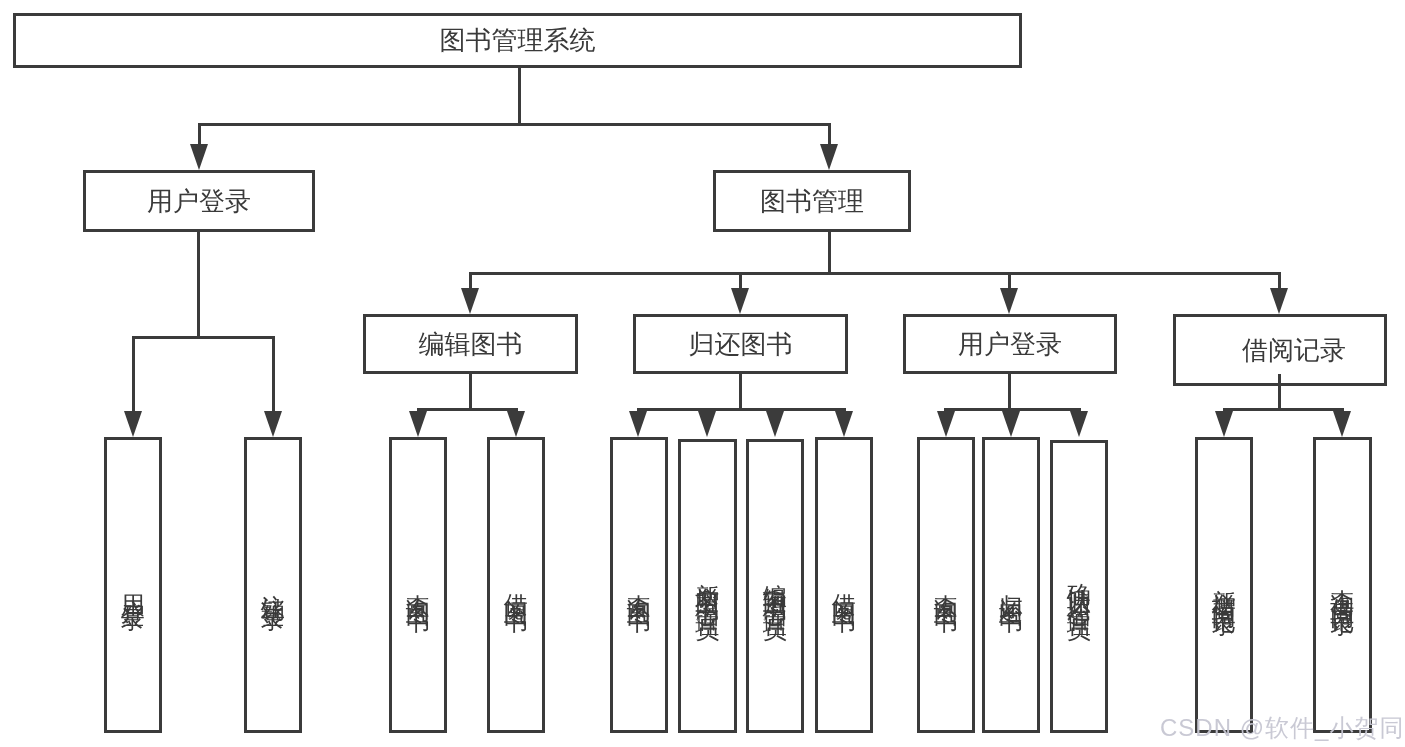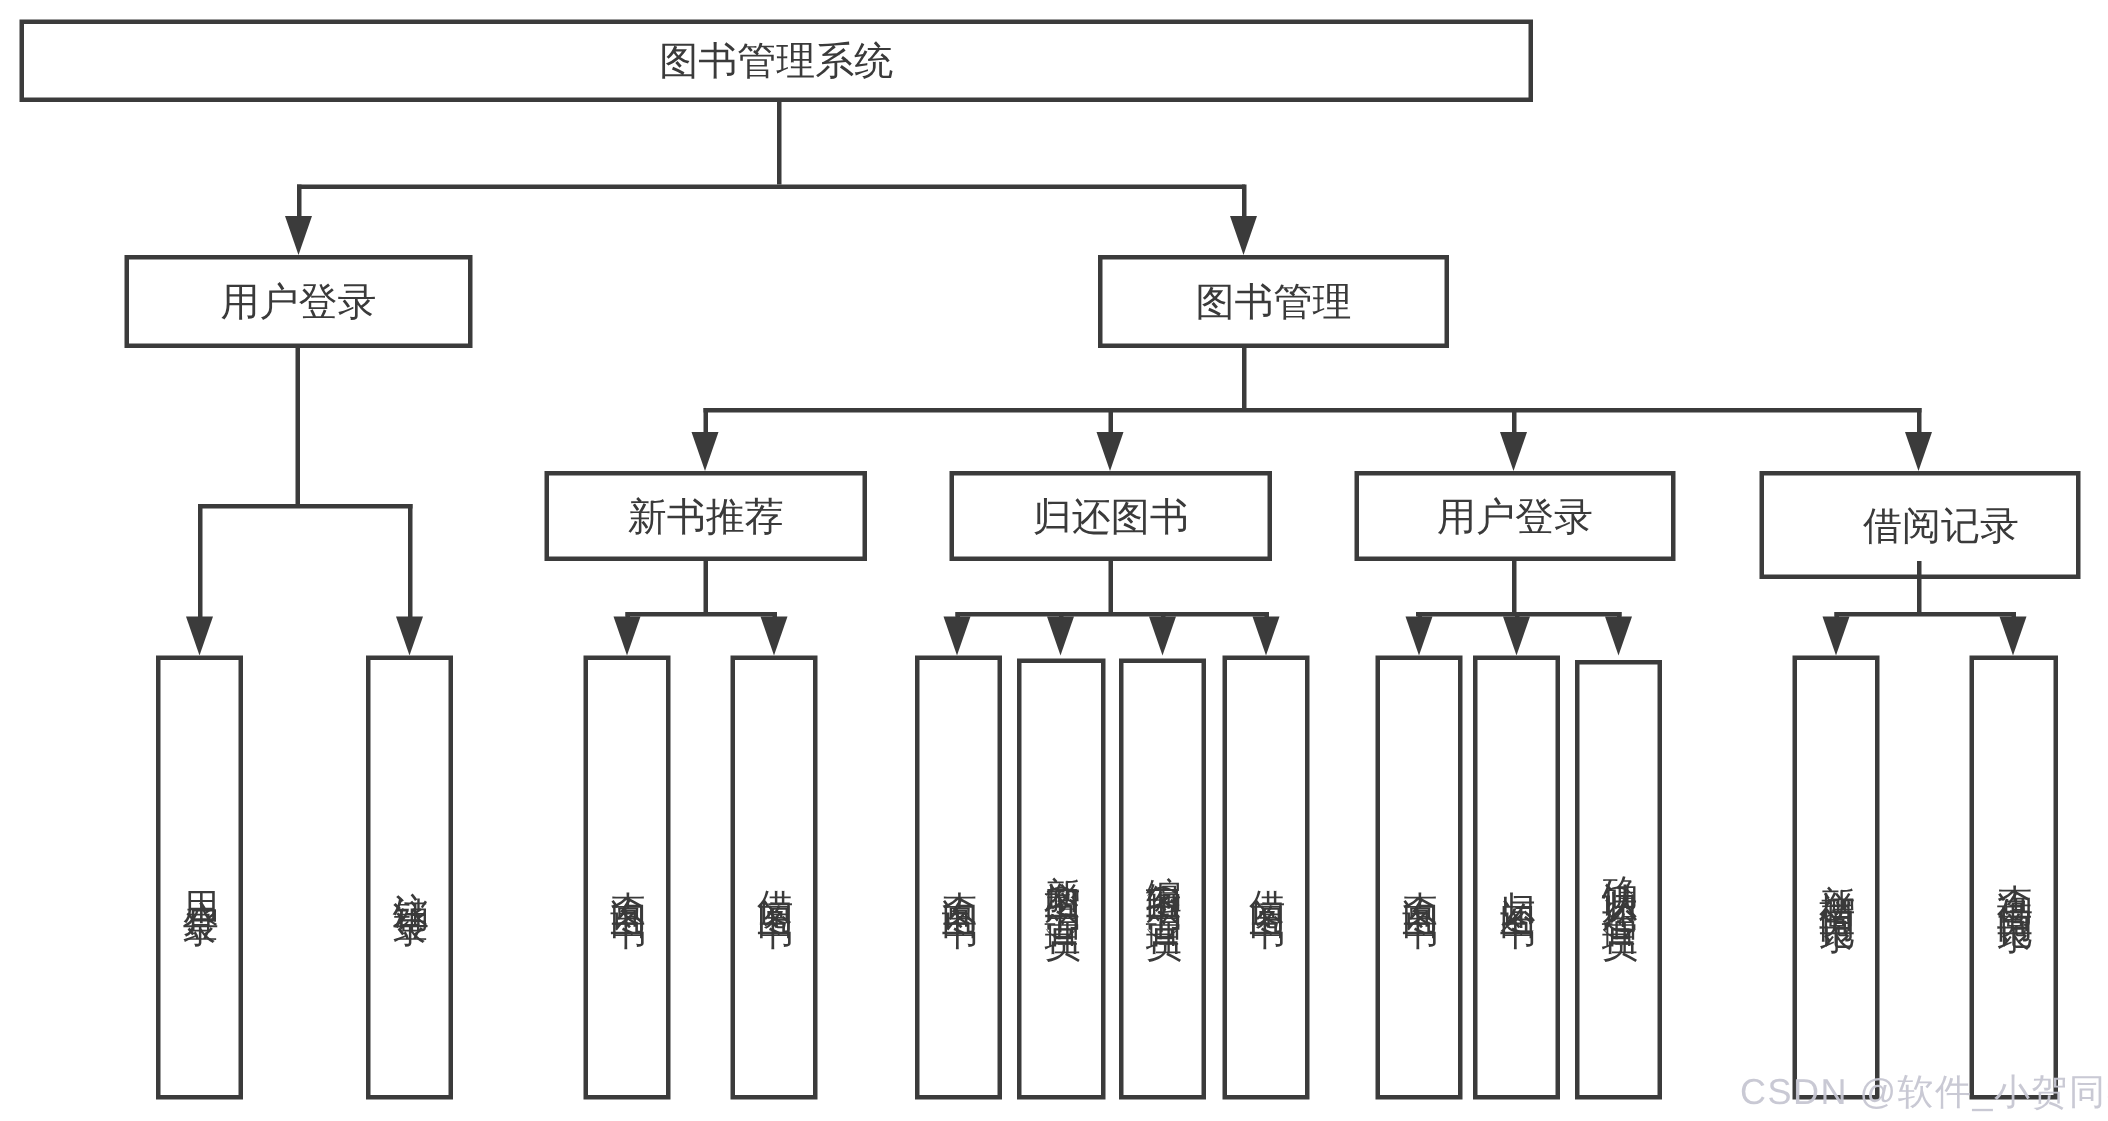--- a/index.html
+++ b/index.html
@@ -48,21 +48,21 @@
   <div class="vl" style="left:518px; top:68px; height:55px;"></div>
   <div class="hl" style="left:198px; top:123px; width:632px;"></div>
   <div class="vl" style="left:198px; top:123px; height:25px;"></div>
   <div class="ah" style="left:190px; top:144px;"></div>
   <div class="vl" style="left:828px; top:123px; height:25px;"></div>
   <div class="ah" style="left:820px; top:144px;"></div>
 
   <div class="box" style="left:83px; top:170px; width:232px; height:62px;">
     <span>用户登录</span>
   </div>
-  <div class="box" style="left:732px; top:170px; width:234px; height:62px;">
+  <div class="box" style="left:713px; top:170px; width:198px; height:62px;">
     <span>图书管理</span>
   </div>
 
   <div class="vl" style="left:197px; top:232px; height:104px;"></div>
   <div class="hl" style="left:132px; top:336px; width:143px;"></div>
   <div class="vl" style="left:132px; top:336px; height:77px;"></div>
   <div class="ah" style="left:124px; top:411px;"></div>
   <div class="vl" style="left:272px; top:336px; height:77px;"></div>
   <div class="ah" style="left:264px; top:411px;"></div>
 
@@ -71,21 +71,21 @@
   <div class="vl" style="left:469px; top:272px; height:18px;"></div>
   <div class="ah" style="left:461px; top:288px;"></div>
   <div class="vl" style="left:739px; top:272px; height:18px;"></div>
   <div class="ah" style="left:731px; top:288px;"></div>
   <div class="vl" style="left:1008px; top:272px; height:18px;"></div>
   <div class="ah" style="left:1000px; top:288px;"></div>
   <div class="vl" style="left:1278px; top:272px; height:18px;"></div>
   <div class="ah" style="left:1270px; top:288px;"></div>
 
   <div class="box" style="left:363px; top:314px; width:215px; height:60px;">
-    <span>新书推荐</span>
+    <span>编辑图书</span>
   </div>
   <div class="box" style="left:633px; top:314px; width:215px; height:60px;">
     <span>归还图书</span>
   </div>
   <div class="box" style="left:903px; top:314px; width:214px; height:60px;">
     <span>用户登录</span>
   </div>
   <div class="box" style="left:1173px; top:314px; width:214px; height:72px;padding-left:28px;">
     <span>借阅记录</span>
   </div>

